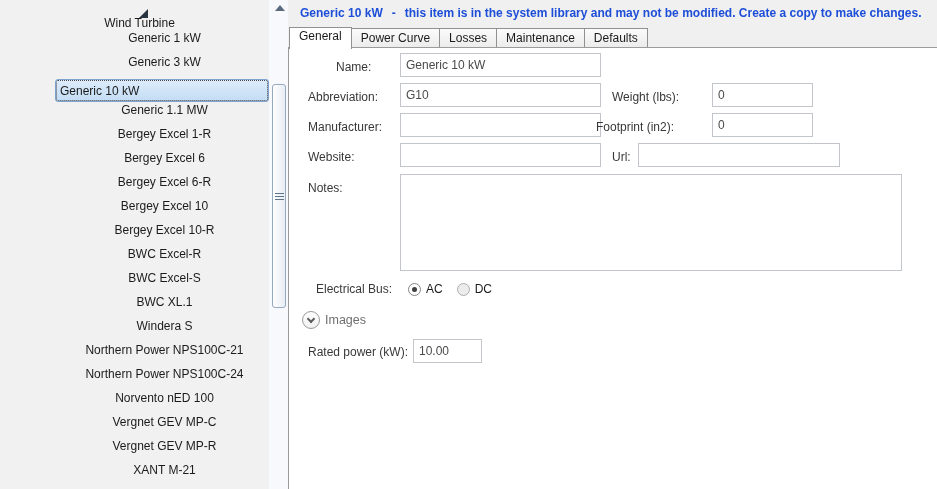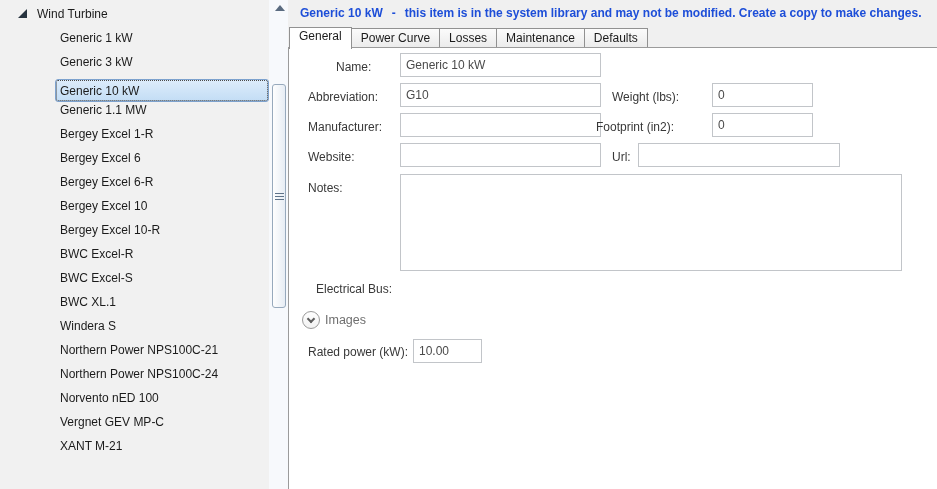--- a/index.html
+++ b/index.html
@@ -4,21 +4,21 @@
 <style>
   * { box-sizing: border-box; margin: 0; padding: 0; }
   html, body { width: 937px; height: 489px; overflow: hidden; }
   body { font-family: "Liberation Sans", sans-serif; background: #f0f0f0; }
 
   .app { position: relative; width: 937px; height: 489px; background: #f0f0f0; }
 
   
   .sidebar { position: absolute; left: 0; top: 0; width: 269px; height: 489px; background: #f1f1f1; }
   .tree { position: absolute; left: 0; top: 7px; width: 269px; }
-  .tree-row { position: relative; height: 24px; display: flex; font-size: 12px; color: #1b1b1b; cursor: default; }
+  .tree-row { position: relative; height: 24px; display: flex; align-items: center; font-size: 12px; color: #1b1b1b; cursor: default; flex-direction: column; }
   .tree-root .expander { margin-left: 18px; width: 9px; height: 9px; display: inline-block; }
   .tree-root .root-label { margin-left: 10px; }
   .tree-child .child-label { margin-left: 60px; white-space: nowrap; }
   .tree-child.selected .sel-box {
     position: absolute; left: 55px; top: 0; width: 214px; height: 23px;
     background: linear-gradient(#ddecfb, #c3ddf5);
     border: 1px solid #7da2ce; border-radius: 3px;
     outline: 1px dotted #4a4a4a; outline-offset: -2px;
     display: flex; align-items: center;
   }
@@ -138,20 +138,23 @@
       <div class="tree-row tree-child">
           <span class="child-label">Northern Power NPS100C-24</span>
         </div>
       <div class="tree-row tree-child">
           <span class="child-label">Norvento nED 100</span>
         </div>
       <div class="tree-row tree-child">
           <span class="child-label">Vergnet GEV MP-C</span>
         </div>
       <div class="tree-row tree-child">
+          <span class="child-label">Vergnet GEV MP-R</span>
+        </div>
+      <div class="tree-row tree-child">
           <span class="child-label">XANT M-21</span>
         </div>
     </div>
   </div>
 
   <div class="scrollbar">
     <div class="scroll-up-btn">
       <span class="arrow-up"></span>
     </div>
     <div class="scroll-thumb">
@@ -196,20 +199,30 @@
 
       <span class="field-label" style="left:323px; top:102px;">Url:</span>
       <input class="txt" style="left: 349px; top: 95px; width: 202px; height: 24px;" value="">
 
       <span class="field-label" style="left:19px; top:133px;">Notes:</span>
       <textarea class="txt" style="left: 111px; top: 126px; width: 502px; height: 97px;"></textarea>
 
       <div class="row-flex" style="left:27px; top:229px; height:24px;">
         <span style="color:#383838;">Electrical Bus:</span>
       </div>
+      <div class="row-flex" style="left:119px; top:229px; height:24px;">
+        <span class="radio-group-item">
+          <span class="radio checked"></span>
+          <span class="radio-label">AC</span>
+        </span>
+        <span class="radio-group-item">
+          <span class="radio unchecked"></span>
+          <span class="radio-label">DC</span>
+        </span>
+      </div>
 
       <div class="expander-header" style="left:13px; top:263px;text-align:right;">
         <span class="expander-circle">
           <span class="chevron-down"></span>
         </span>
         <span class="expander-label">Images</span>
       </div>
 
       <span class="field-label" style="left:19px; top:297px;">Rated power (kW):</span>
       <input class="txt" style="left: 124px; top: 291px; width: 69px; height: 24px;" value="10.00">

